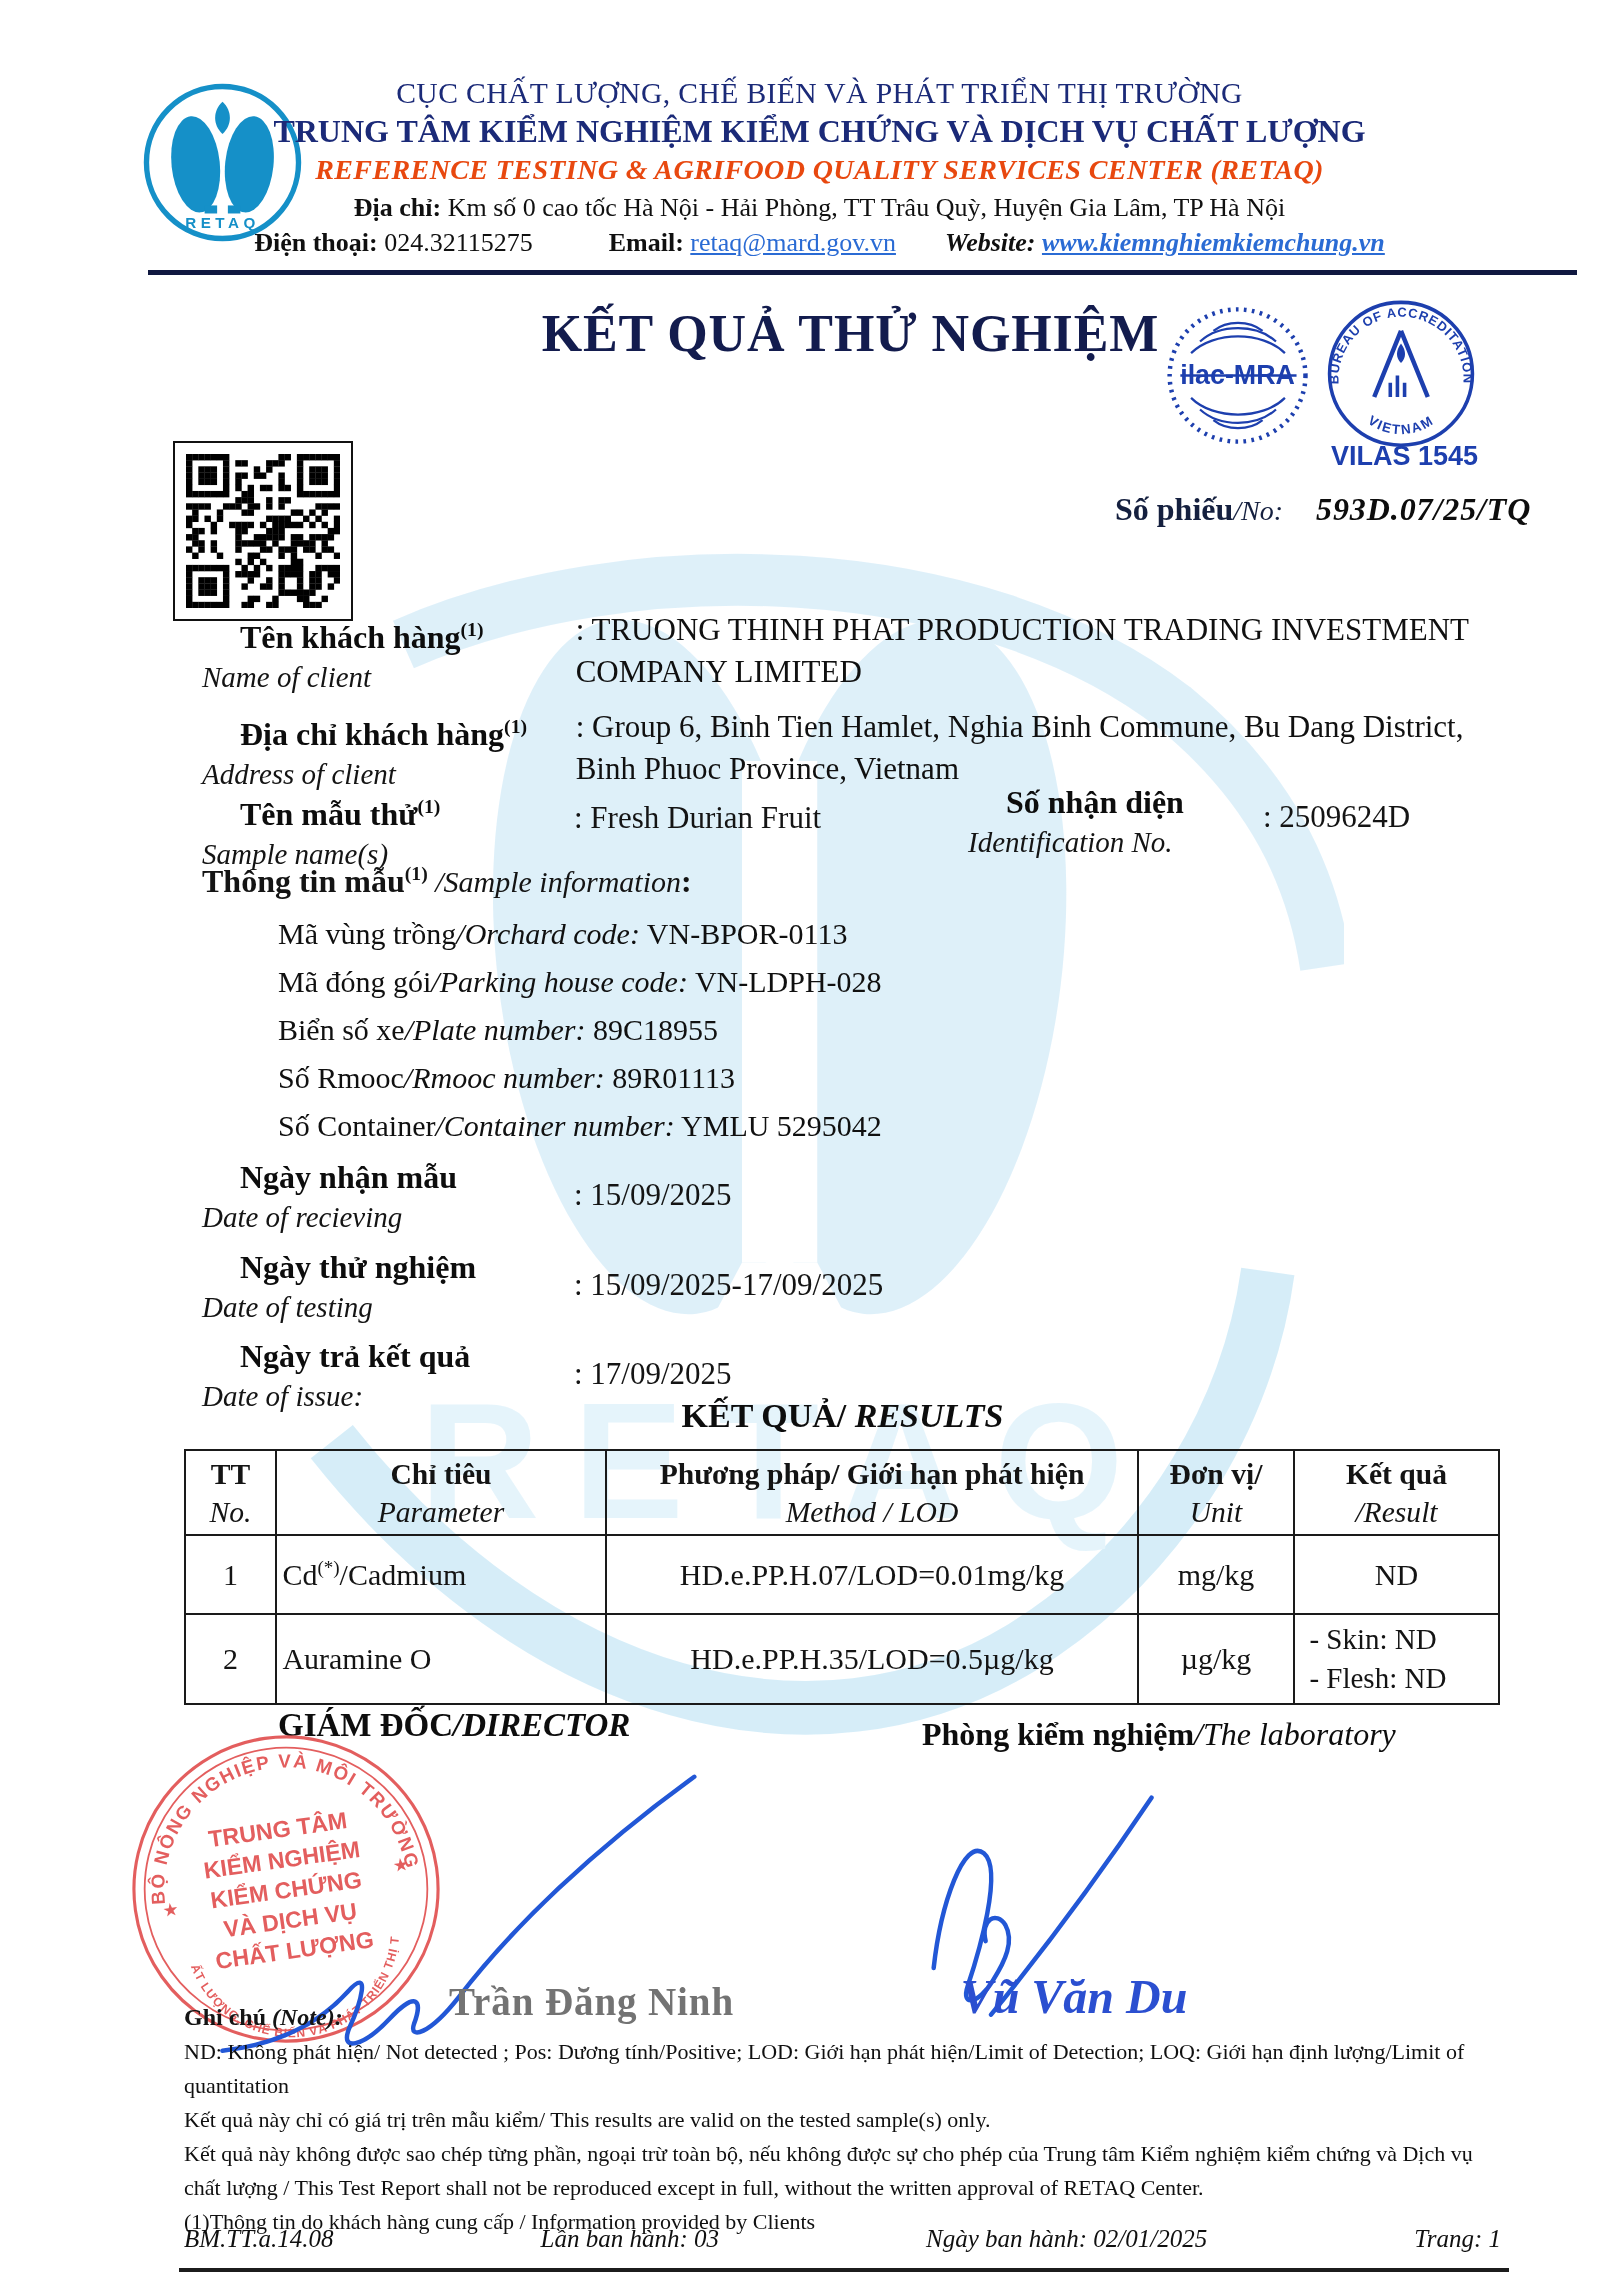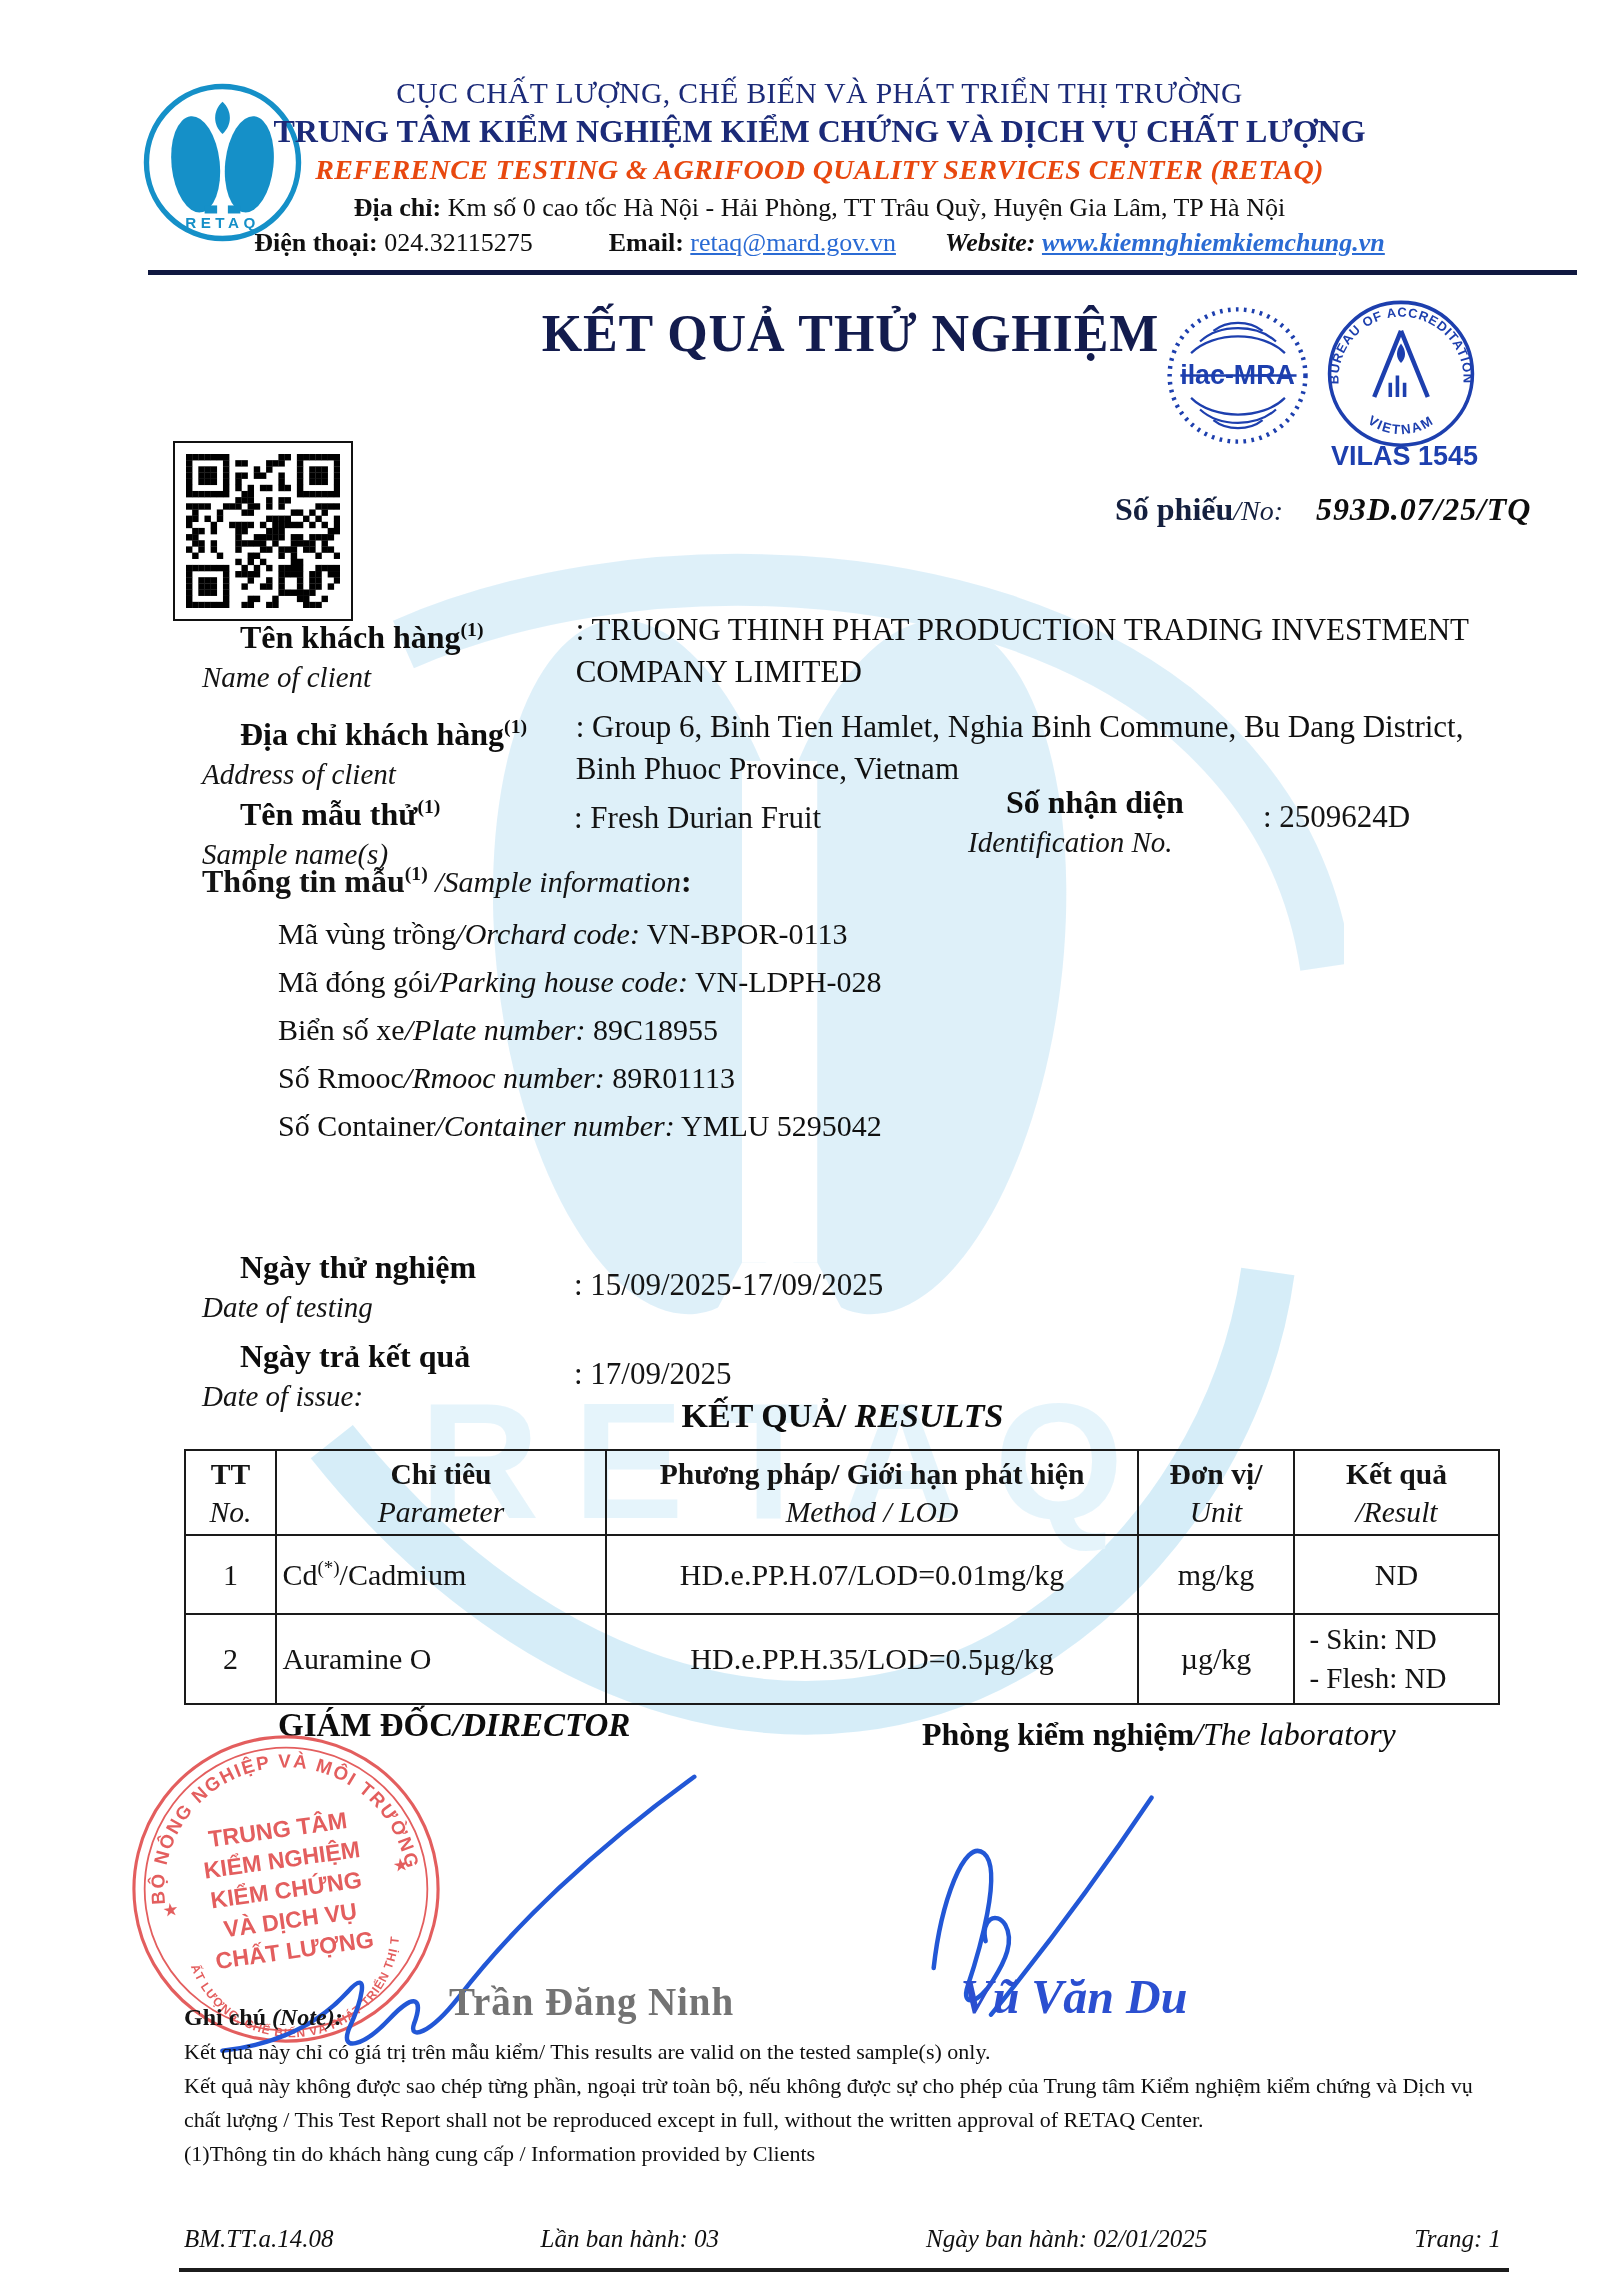--- a/index.html
+++ b/index.html
@@ -522,20 +522,25 @@
     </div>
 
     <div class="si-items" style="top:301px">
       <div class="si-item"><span>Mã vùng trồng</span><span class="en">/Orchard code:</span><span> VN-BPOR-0113</span></div>
       <div class="si-item"><span>Mã đóng gói</span><span class="en">/Parking house code:</span><span> VN-LDPH-028</span></div>
       <div class="si-item"><span>Biển số xe</span><span class="en">/Plate number:</span><span> 89C18955</span></div>
       <div class="si-item"><span>Số Rmooc</span><span class="en">/Rmooc number:</span><span> 89R01113</span></div>
       <div class="si-item"><span>Số Container</span><span class="en">/Container number:</span><span> YMLU 5295042</span></div>
     </div>
 
+    <div class="drow" style="top:548px">
+      <div class="lvi">Ngày nhận mẫu</div>
+      <div class="len">Date of recieving</div>
+      <div class="dval">: 15/09/2025</div>
+    </div>
     <div class="drow" style="top:638px">
       <div class="lvi">Ngày thử nghiệm</div>
       <div class="len">Date of testing</div>
       <div class="dval">: 15/09/2025-17/09/2025</div>
     </div>
     <div class="drow" style="top:727px">
       <div class="lvi">Ngày trả kết quả</div>
       <div class="len">Date of issue:</div>
       <div class="dval">: 17/09/2025</div>
     </div>
@@ -642,20 +647,21 @@
     </g>
   </svg>
 
   <div class="director-name">Trần Đăng Ninh</div>
   <div class="lab-name">Vũ Văn Du</div>
 
   <div class="ghichu">
     <span>Ghi chú </span><span class="en">(Note):</span>
   </div>
   <div class="notes">
+    <div class="note-line">ND: Không phát hiện/ Not detected ; Pos: Dương tính/Positive; LOD: Giới hạn phát hiện/Limit of Detection; LOQ: Giới hạn định lượng/Limit of quantitation</div>
     <div class="note-line">Kết quả này chỉ có giá trị trên mẫu kiểm/ This results are valid on the tested sample(s) only.</div>
     <div class="note-line">Kết quả này không được sao chép từng phần, ngoại trừ toàn bộ, nếu không được sự cho phép của Trung tâm Kiểm nghiệm kiểm chứng và Dịch vụ chất lượng / This Test Report shall not be reproduced except in full, without the written approval of RETAQ Center.</div>
     <div class="note-line">(1)Thông tin do khách hàng cung cấp / Information provided by Clients</div>
   </div>
 
   <div class="doc-footer">
     <span>BM.TT.a.14.08</span>
     <span>Lần ban hành: 03</span>
     <span>Ngày ban hành: 02/01/2025</span>
     <span>Trang: 1</span>

